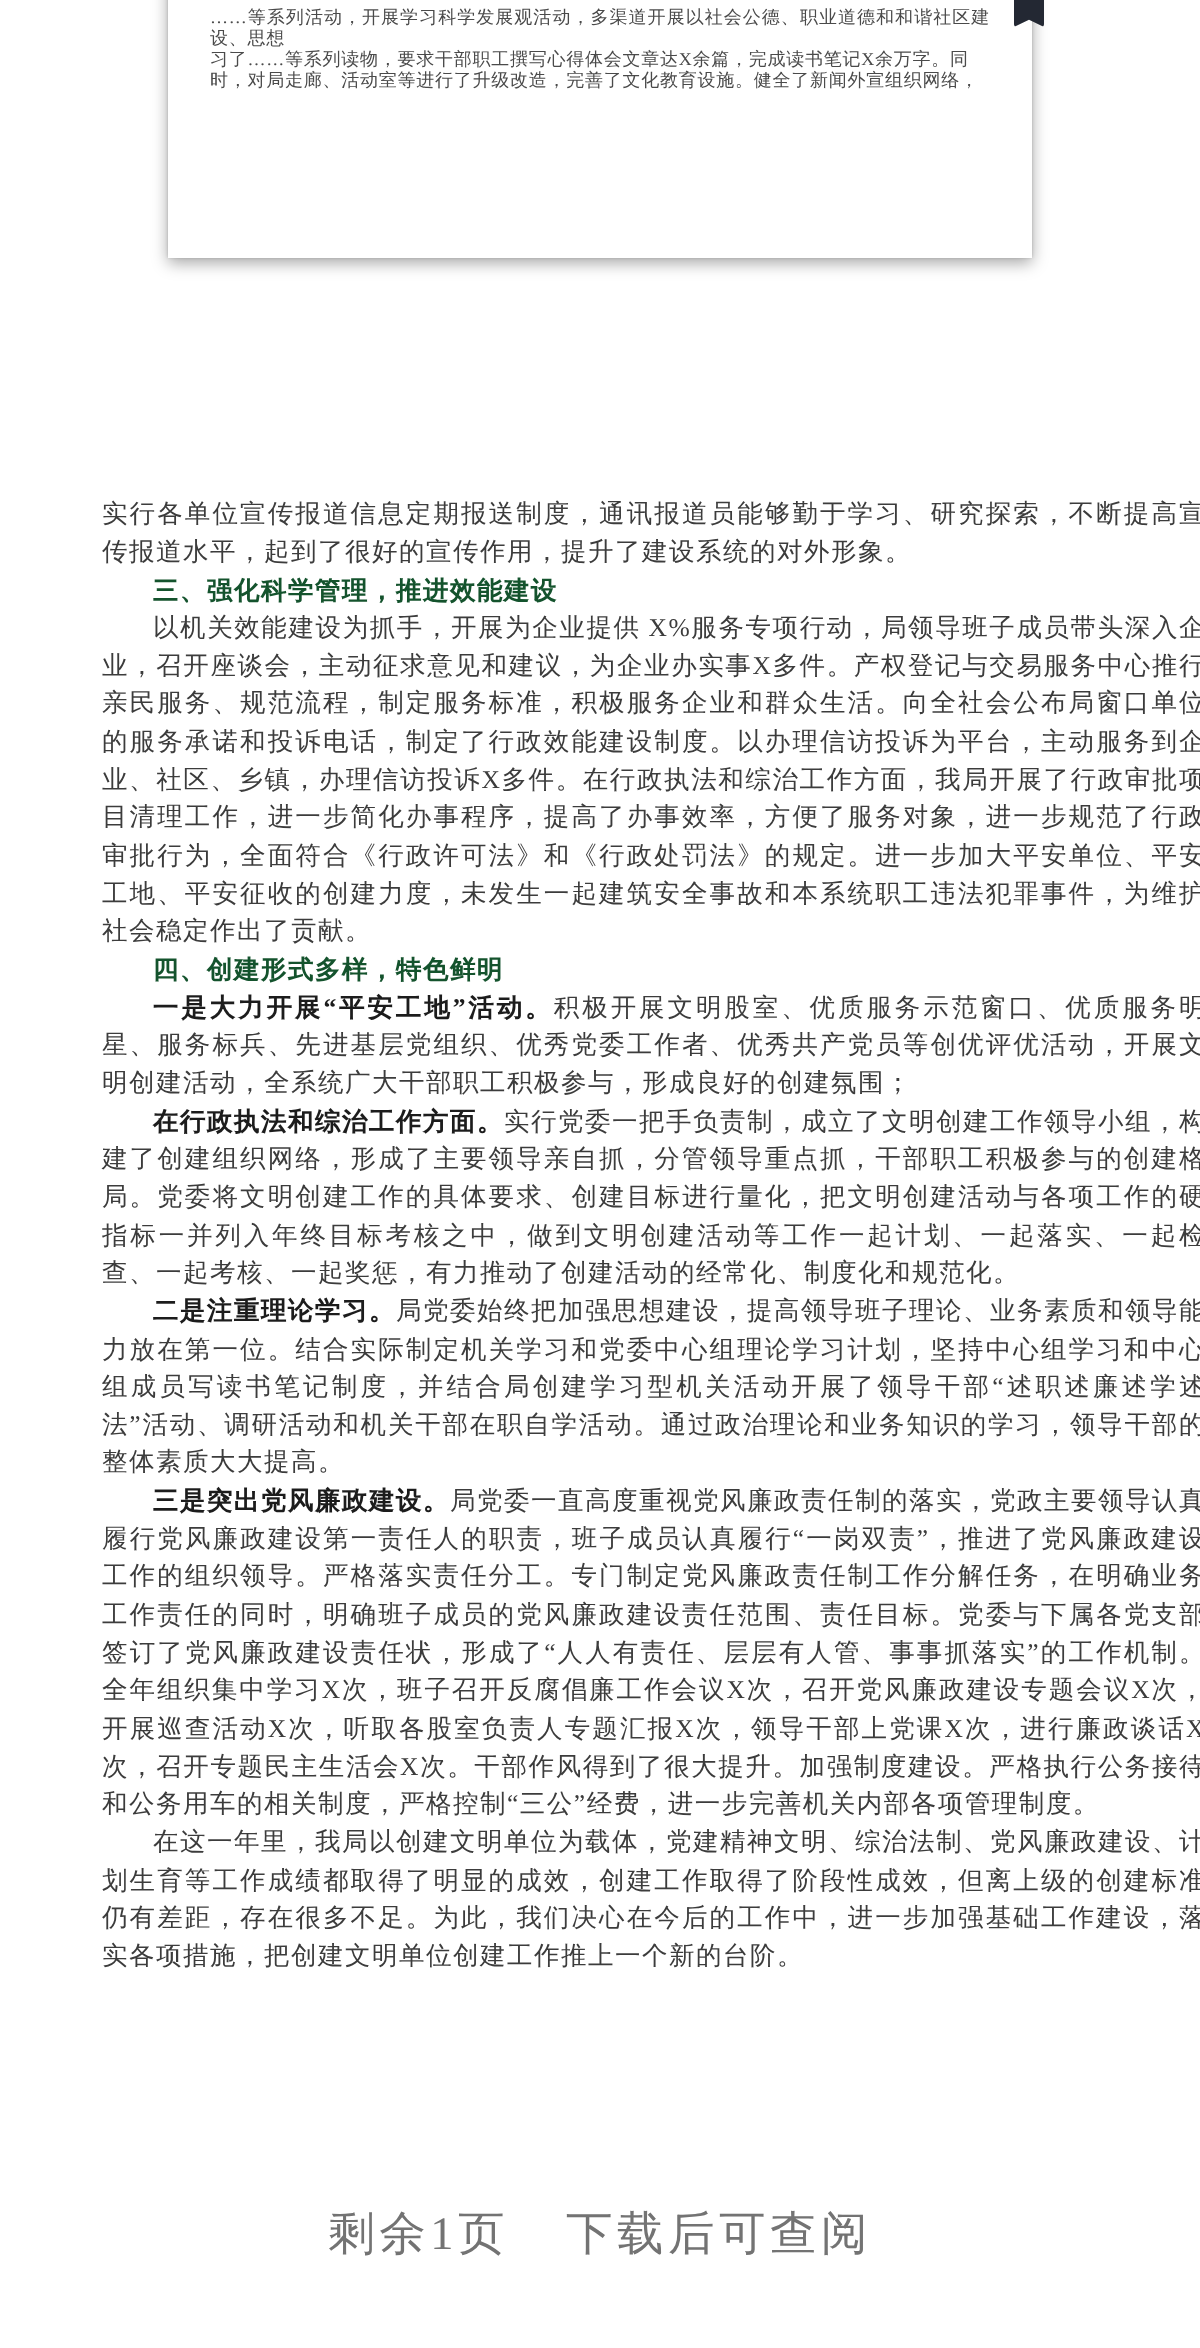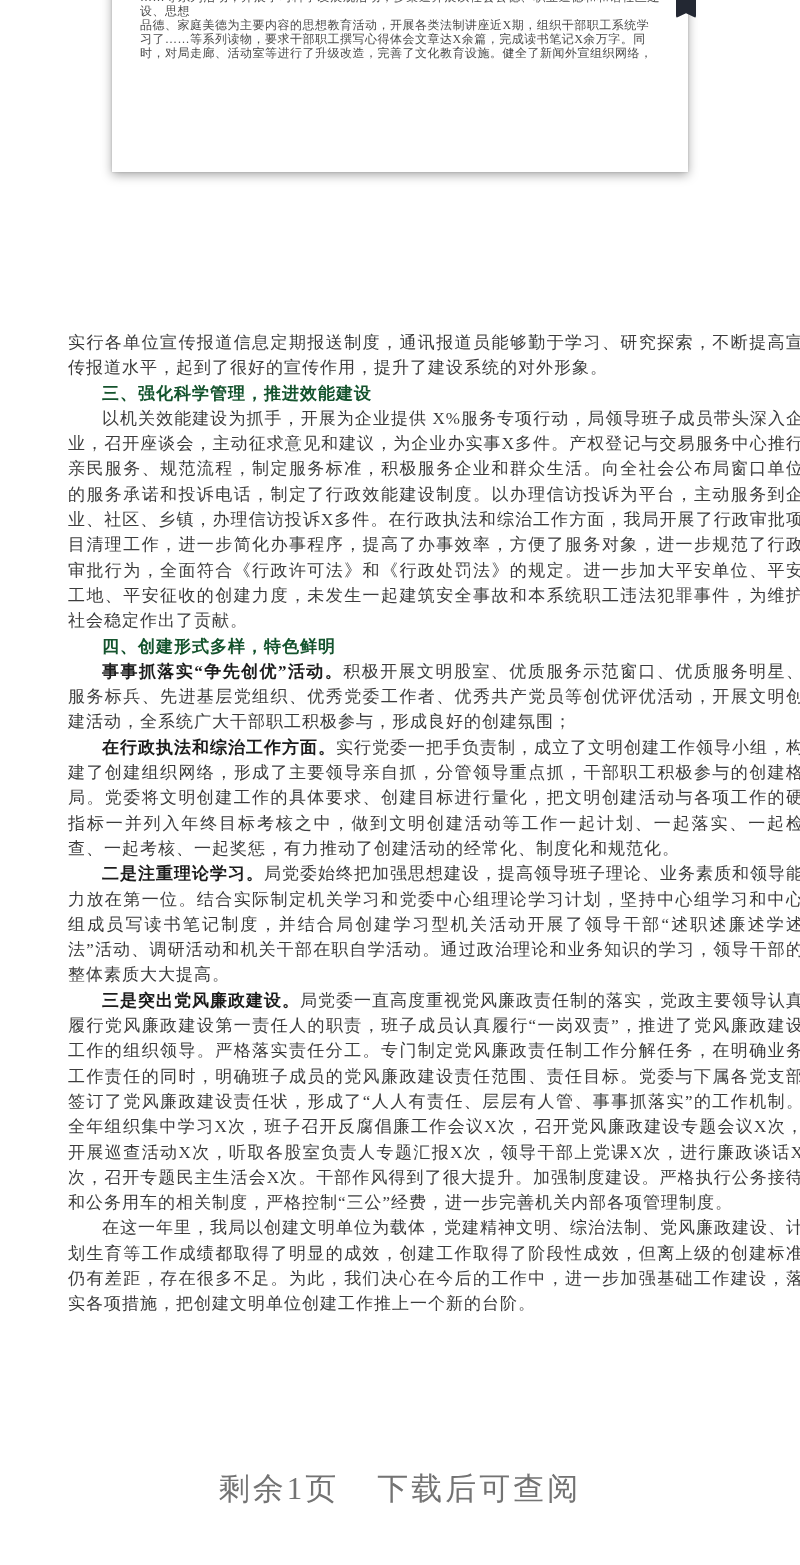--- a/index.html
+++ b/index.html
@@ -79,33 +79,32 @@
     letter-spacing: 3px;
     color: #737373;
   }
 </style>
 </head>
 <body>
 
 <div class="paper-card">
   <div class="paper-text">
       <p class="paper-line">……等系列活动，开展学习科学发展观活动，多渠道开展以社会公德、职业道德和和谐社区建设、思想</p>
-      <p class="paper-line">品德、家庭美德为主要内容的思想教育活动，开展各类法制讲座近X期，组织干部职工系统学</p>
       <p class="paper-line">习了……等系列读物，要求干部职工撰写心得体会文章达X余篇，完成读书笔记X余万字。同</p>
       <p class="paper-line">时，对局走廊、活动室等进行了升级改造，完善了文化教育设施。健全了新闻外宣组织网络，</p>
     </div>
 </div>
 <div class="corner-badge"></div>
 
 <div class="document-body">
     <p class="para continuation">实行各单位宣传报道信息定期报送制度，通讯报道员能够勤于学习、研究探索，不断提高宣传报道水平，起到了很好的宣传作用，提升了建设系统的对外形象。</p>
     <p class="para heading">三、强化科学管理，推进效能建设</p>
     <p class="para body">以机关效能建设为抓手，开展为企业提供 X%服务专项行动，局领导班子成员带头深入企业，召开座谈会，主动征求意见和建议，为企业办实事X多件。产权登记与交易服务中心推行亲民服务、规范流程，制定服务标准，积极服务企业和群众生活。向全社会公布局窗口单位的服务承诺和投诉电话，制定了行政效能建设制度。以办理信访投诉为平台，主动服务到企业、社区、乡镇，办理信访投诉X多件。在行政执法和综治工作方面，我局开展了行政审批项目清理工作，进一步简化办事程序，提高了办事效率，方便了服务对象，进一步规范了行政审批行为，全面符合《行政许可法》和《行政处罚法》的规定。进一步加大平安单位、平安工地、平安征收的创建力度，未发生一起建筑安全事故和本系统职工违法犯罪事件，为维护社会稳定作出了贡献。</p>
     <p class="para heading">四、创建形式多样，特色鲜明</p>
-    <p class="para lead"><strong>事事抓落实“争先创优”活动。</strong><span>积极开展文明股室、优质服务示范窗口、优质服务明星、服务标兵、先进基层党组织、优秀党委工作者、优秀共产党员等创优评优活动，开展文明创建活动，全系统广大干部职工积极参与，形成良好的创建氛围；</span></p>
+    <p class="para lead"><strong>一是大力开展“平安工地”活动。</strong><span>积极开展文明股室、优质服务示范窗口、优质服务明星、服务标兵、先进基层党组织、优秀党委工作者、优秀共产党员等创优评优活动，开展文明创建活动，全系统广大干部职工积极参与，形成良好的创建氛围；</span></p>
     <p class="para lead"><strong>在行政执法和综治工作方面。</strong><span>实行党委一把手负责制，成立了文明创建工作领导小组，构建了创建组织网络，形成了主要领导亲自抓，分管领导重点抓，干部职工积极参与的创建格局。党委将文明创建工作的具体要求、创建目标进行量化，把文明创建活动与各项工作的硬指标一并列入年终目标考核之中，做到文明创建活动等工作一起计划、一起落实、一起检查、一起考核、一起奖惩，有力推动了创建活动的经常化、制度化和规范化。</span></p>
     <p class="para lead"><strong>二是注重理论学习。</strong><span>局党委始终把加强思想建设，提高领导班子理论、业务素质和领导能力放在第一位。结合实际制定机关学习和党委中心组理论学习计划，坚持中心组学习和中心组成员写读书笔记制度，并结合局创建学习型机关活动开展了领导干部“述职述廉述学述法”活动、调研活动和机关干部在职自学活动。通过政治理论和业务知识的学习，领导干部的整体素质大大提高。</span></p>
     <p class="para lead"><strong>三是突出党风廉政建设。</strong><span>局党委一直高度重视党风廉政责任制的落实，党政主要领导认真履行党风廉政建设第一责任人的职责，班子成员认真履行“一岗双责”，推进了党风廉政建设工作的组织领导。严格落实责任分工。专门制定党风廉政责任制工作分解任务，在明确业务工作责任的同时，明确班子成员的党风廉政建设责任范围、责任目标。党委与下属各党支部签订了党风廉政建设责任状，形成了“人人有责任、层层有人管、事事抓落实”的工作机制。全年组织集中学习X次，班子召开反腐倡廉工作会议X次，召开党风廉政建设专题会议X次，开展巡查活动X次，听取各股室负责人专题汇报X次，领导干部上党课X次，进行廉政谈话X次，召开专题民主生活会X次。干部作风得到了很大提升。加强制度建设。严格执行公务接待和公务用车的相关制度，严格控制“三公”经费，进一步完善机关内部各项管理制度。</span></p>
     <p class="para body">在这一年里，我局以创建文明单位为载体，党建精神文明、综治法制、党风廉政建设、计划生育等工作成绩都取得了明显的成效，创建工作取得了阶段性成效，但离上级的创建标准仍有差距，存在很多不足。为此，我们决心在今后的工作中，进一步加强基础工作建设，落实各项措施，把创建文明单位创建工作推上一个新的台阶。</p>
   </div>
 
 <div class="footer-note">
   <span>剩余1页</span>
   <span>下载后可查阅</span>
 </div>

